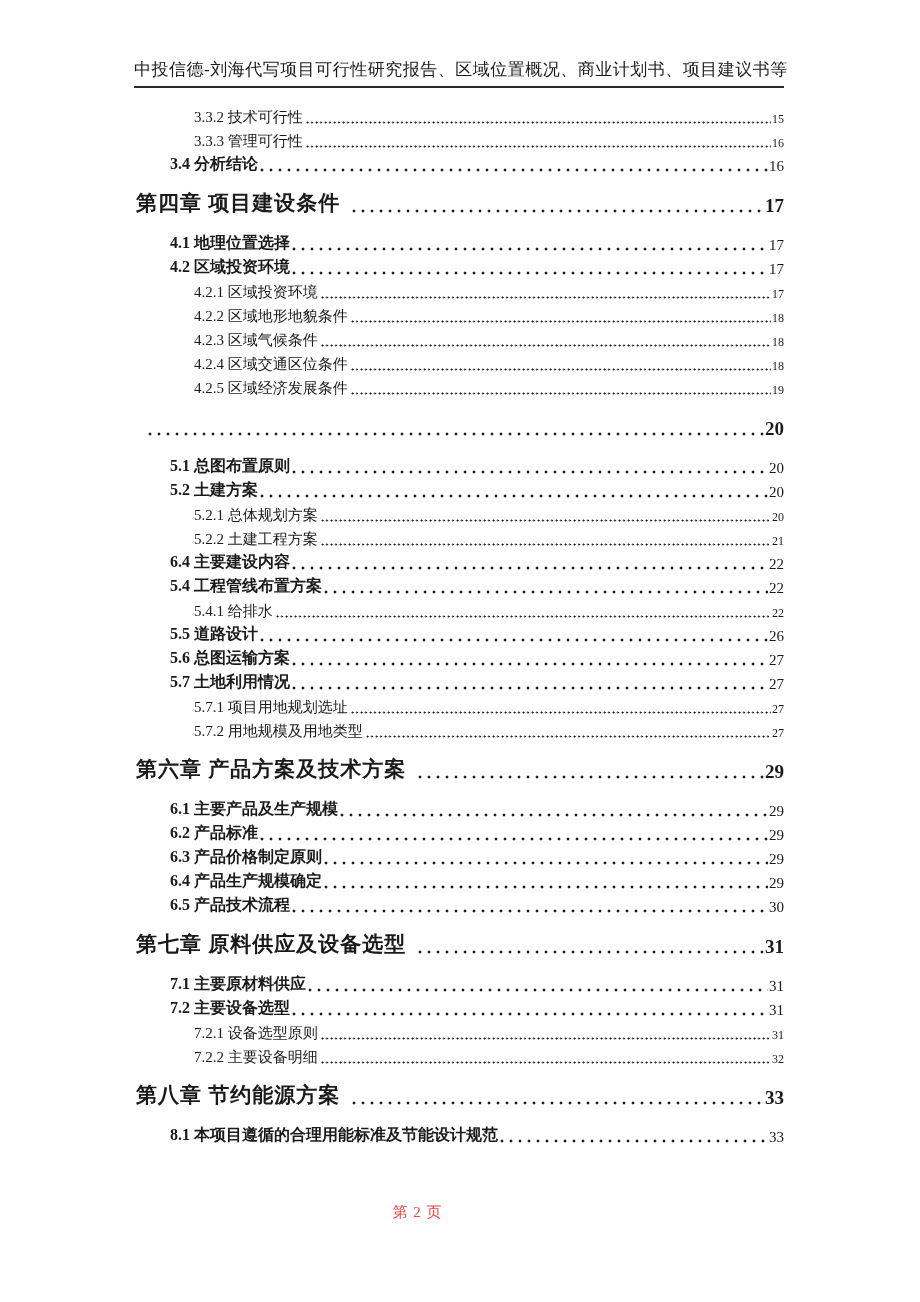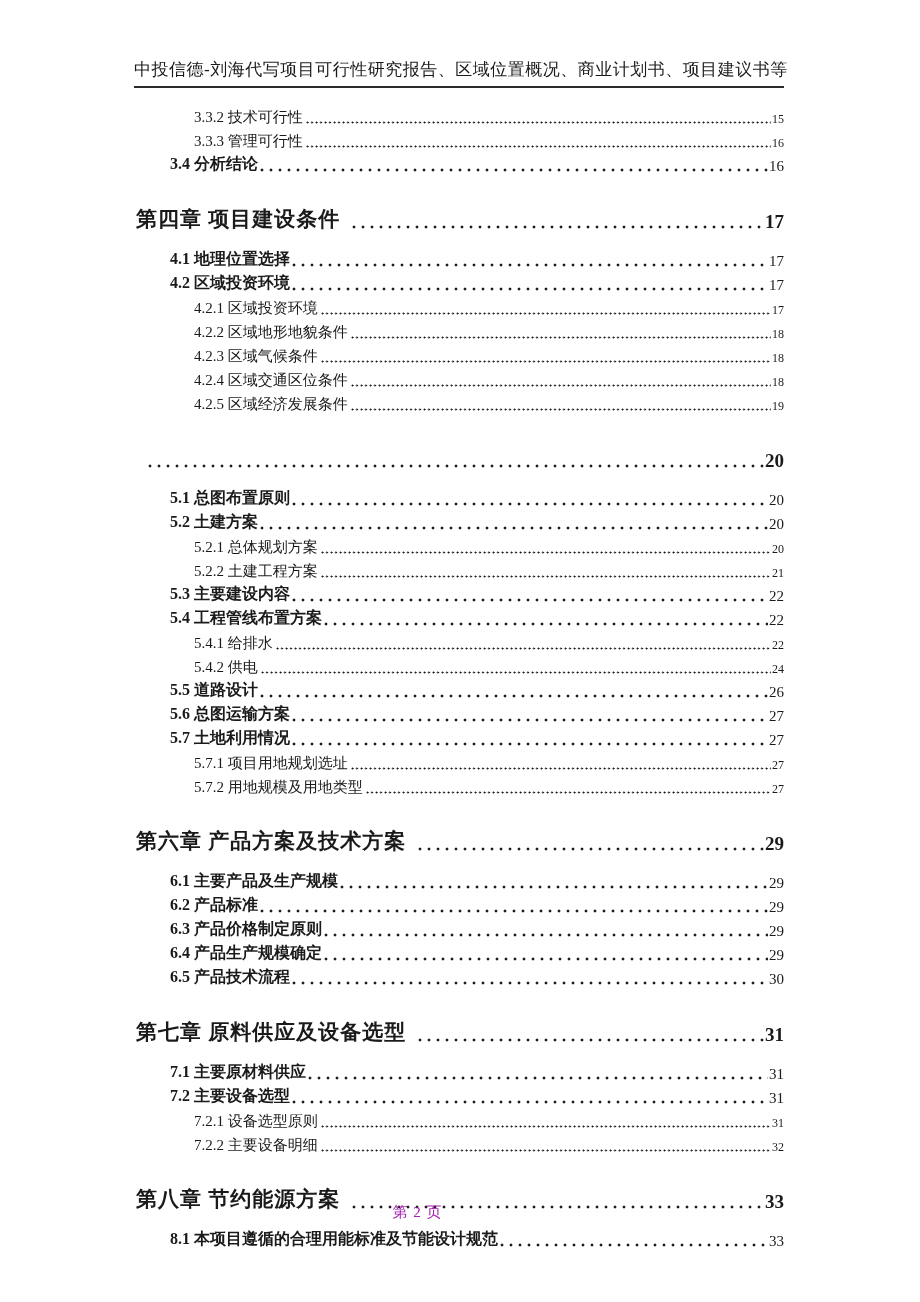--- a/index.html
+++ b/index.html
@@ -46,21 +46,21 @@
     height: 4px;
     margin: 0 1px 3px 2px;
     background-image: radial-gradient(circle at 2px 2px, #1c1c1c 1.25px, transparent 1.7px);
     background-size: 9px 4px;
     background-repeat: repeat-x;
     background-position: left bottom;
   }
   
   .lv1 {
     height: 34px;
-    margin-top: 24px;
+    margin-top: 8px;
     margin-bottom: 13px;
     padding-left: 2px;
     font-size: 21px;
     font-weight: 700;
   }
   .lv1 .toc-label { letter-spacing: 1px; }
   .lv1 .toc-leader { margin-left: 12px; margin-bottom: 4px; }
   .lv1 .toc-page { font-size: 19px; font-weight: 600; }
   
   .lv2 {
@@ -85,21 +85,21 @@
   }
   .lv3 .toc-page { font-size: 12px; }
   
   .footer {
     position: absolute;
     left: 0;
     top: 1203px;
     width: 835px;
     text-align: center;
     font-size: 15px;
-    color: #a21caf;
+    color: #ef4444;
     letter-spacing: 1px;
   }
 </style>
 </head>
 <body>
 
 <div class="page">
 
   <div class="header">
     <span>中投信德-刘海</span>
@@ -196,42 +196,37 @@
     <span class="toc-page">20</span>
   </div>
 
   <div class="toc-row lv3">
     <span class="toc-label">5.2.2 土建工程方案</span>
     <span class="toc-leader"></span>
     <span class="toc-page">21</span>
   </div>
 
   <div class="toc-row lv2">
-    <span class="toc-label">5.3 主要建设内容</span>
+    <span class="toc-label">6.4 主要建设内容</span>
     <span class="toc-leader"></span>
     <span class="toc-page">22</span>
   </div>
 
   <div class="toc-row lv2">
     <span class="toc-label">5.4 工程管线布置方案</span>
     <span class="toc-leader"></span>
     <span class="toc-page">22</span>
   </div>
 
   <div class="toc-row lv3">
     <span class="toc-label">5.4.1 给排水</span>
     <span class="toc-leader"></span>
     <span class="toc-page">22</span>
   </div>
 
-  <div class="toc-row lv3">
-    <span class="toc-label">5.4.2 供电</span>
-    <span class="toc-leader"></span>
-    <span class="toc-page">24</span>
-  </div>
 
   <div class="toc-row lv2">
     <span class="toc-label">5.5 道路设计</span>
     <span class="toc-leader"></span>
     <span class="toc-page">26</span>
   </div>
 
   <div class="toc-row lv2">
     <span class="toc-label">5.6 总图运输方案</span>
     <span class="toc-leader"></span>

